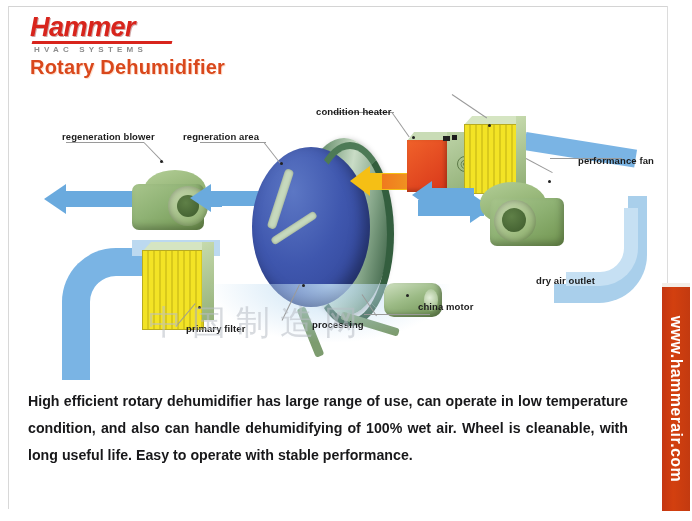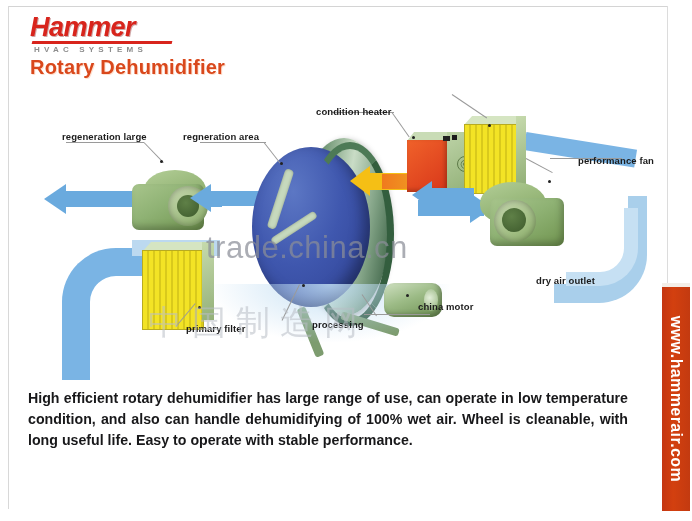--- a/index.html
+++ b/index.html
@@ -178,21 +178,21 @@
   .dot{position:absolute;width:3px;height:3px;border-radius:50%;background:#222;}
 
   
   #watermark{position:absolute;left:206px;top:230px;font-size:31px;color:#8b8e98;
      opacity:0.72;letter-spacing:0.5px;font-family:"Liberation Sans",sans-serif;}
   #watermark-cjk{position:absolute;left:148px;top:300px;font-size:34px;color:#b9bec6;
      opacity:0.55;letter-spacing:10px;}
 
   
   #desc{position:absolute;left:28px;top:388px;width:600px;font-size:14.2px;
-        font-weight:bold;color:#18181a;line-height:21px;text-align:justify;}
+        font-weight:bold;color:#18181a;line-height:27px;text-align:justify;}
 
   
   #redbar{position:absolute;left:662px;top:287px;width:28px;height:224px;
       background:linear-gradient(90deg,#c43612,#d3400f 40%,#c33a10);}
   #redbar span{position:absolute;left:50%;top:50%;
       transform:translate(-50%,-50%) rotate(90deg);white-space:nowrap;
       color:#ffffff;font-size:16px;font-weight:bold;letter-spacing:0.4px;}
   #redbar-cap{position:absolute;left:662px;top:283px;width:28px;height:4px;background:#f3eee8;}
 </style>
 </head>
@@ -306,31 +306,30 @@
     <div class="leader" style="left:348px;top:206px;width:26px;transform:rotate(56deg);"></div>
     <div class="dot" style="left:392px;top:206px;"></div>
 
     <div class="leader" style="left:268px;top:232px;width:40px;transform:rotate(-64deg);"></div>
     <div class="dot" style="left:288px;top:196px;"></div>
 
     <div class="leader" style="left:162px;top:238px;width:30px;transform:rotate(-50deg);"></div>
     <div class="dot" style="left:184px;top:218px;"></div>
   </div>
 
-  <div class="label" style="left:62px;top:131px;">regeneration large</div>
+  <div class="label" style="left:62px;top:131px;">regeneration blower</div>
   <div class="label" style="left:183px;top:131px;">regneration area</div>
   <div class="label" style="left:316px;top:106px;">condition heater</div>
   <div class="label" style="left:578px;top:155px;">performance fan</div>
   <div class="label" style="left:536px;top:275px;">dry air outlet</div>
   <div class="label" style="left:418px;top:301px;">china motor</div>
   <div class="label" style="left:312px;top:319px;">processing</div>
   <div class="label" style="left:186px;top:323px;">primary filter</div>
 
   <div id="watermark-cjk">中国制造网</div>
-  <div id="watermark">trade.china.cn</div>
 
   <div id="desc">High efficient rotary dehumidifier has large range of use, can operate in low temperature condition, and also can handle dehumidifying of 100% wet air. Wheel is cleanable, with long useful life. Easy to operate with stable performance.</div>
 
   <div id="redbar-cap"></div>
   <div id="redbar">
     <span>www.hammerair.com</span>
   </div>
 
 </div>
 

